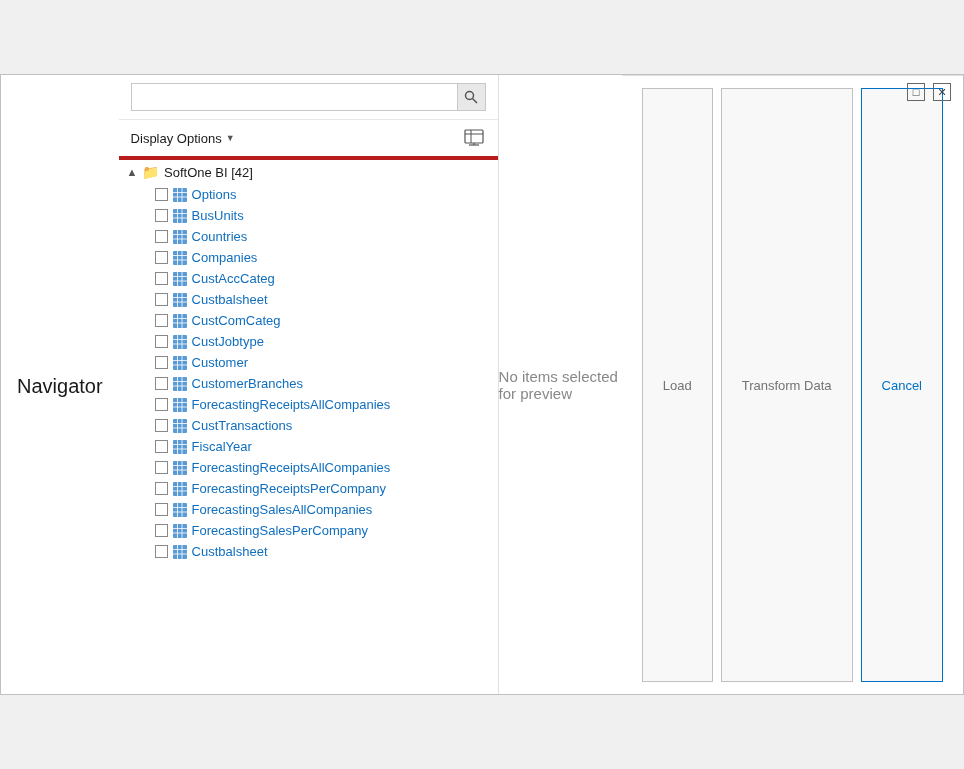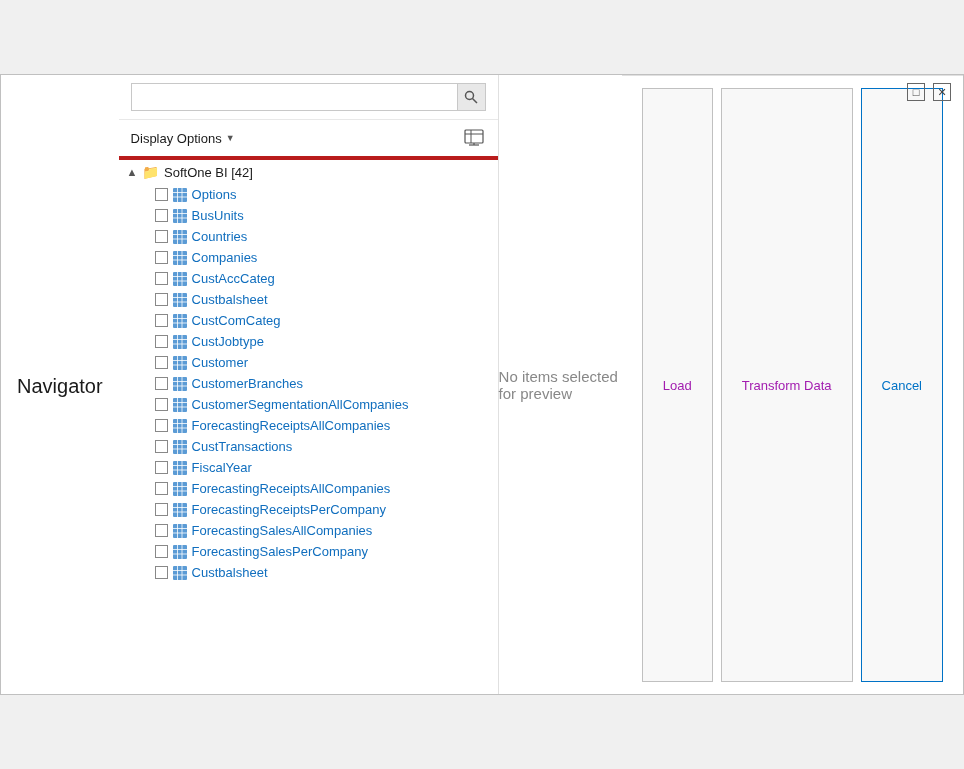--- a/index.html
+++ b/index.html
@@ -199,21 +199,21 @@
       gap: 8px;
       background: #ffffff;
     }
     .footer-btn {
       padding: 6px 20px;
       font-size: 13px;
       font-family: 'Segoe UI', Arial, sans-serif;
       cursor: pointer;
       border: 1px solid #c0c0c0;
       background: #f8f8f8;
-      color: #a21caf;
+      color: #737373;
     }
     .footer-btn.primary {
       background: #f8f8f8;
       border: 1px solid #0072c6;
       color: #0072c6;
     }
     
     .grid-svg {
       width: 14px;
       height: 14px;
@@ -387,31 +387,20 @@
           <svg class="grid-svg" viewBox="0 0 14 14">
             <rect x="0" y="0" width="14" height="14" fill="#5b9bd5" rx="1"></rect>
             <line x1="0" y1="4.5" x2="14" y2="4.5" stroke="white" stroke-width="0.8"></line>
             <line x1="0" y1="9" x2="14" y2="9" stroke="white" stroke-width="0.8"></line>
             <line x1="4.5" y1="0" x2="4.5" y2="14" stroke="white" stroke-width="0.8"></line>
             <line x1="9" y1="0" x2="9" y2="14" stroke="white" stroke-width="0.8"></line>
           </svg>
           <span class="item-label">CustomerBranches</span>
         </div>
 
-        <div class="tree-item">
-          <span class="item-checkbox"></span>
-          <svg class="grid-svg" viewBox="0 0 14 14">
-            <rect x="0" y="0" width="14" height="14" fill="#5b9bd5" rx="1"></rect>
-            <line x1="0" y1="4.5" x2="14" y2="4.5" stroke="white" stroke-width="0.8"></line>
-            <line x1="0" y1="9" x2="14" y2="9" stroke="white" stroke-width="0.8"></line>
-            <line x1="4.5" y1="0" x2="4.5" y2="14" stroke="white" stroke-width="0.8"></line>
-            <line x1="9" y1="0" x2="9" y2="14" stroke="white" stroke-width="0.8"></line>
-          </svg>
-          <span class="item-label">CustomerSegmentationAllCompanies</span>
-        </div>
 
         <div class="tree-item">
           <span class="item-checkbox"></span>
           <svg class="grid-svg" viewBox="0 0 14 14">
             <rect x="0" y="0" width="14" height="14" fill="#5b9bd5" rx="1"></rect>
             <line x1="0" y1="4.5" x2="14" y2="4.5" stroke="white" stroke-width="0.8"></line>
             <line x1="0" y1="9" x2="14" y2="9" stroke="white" stroke-width="0.8"></line>
             <line x1="4.5" y1="0" x2="4.5" y2="14" stroke="white" stroke-width="0.8"></line>
             <line x1="9" y1="0" x2="9" y2="14" stroke="white" stroke-width="0.8"></line>
           </svg>

